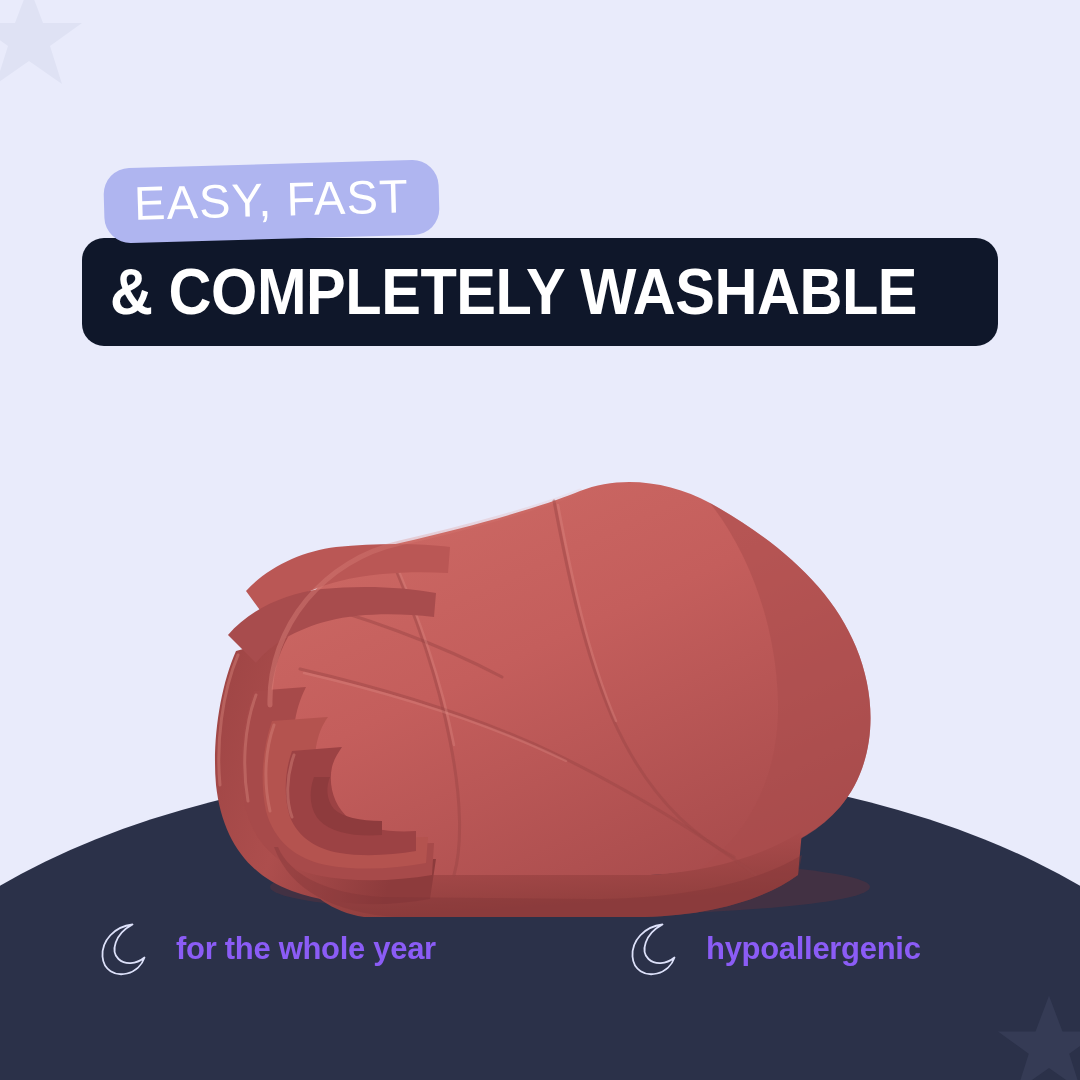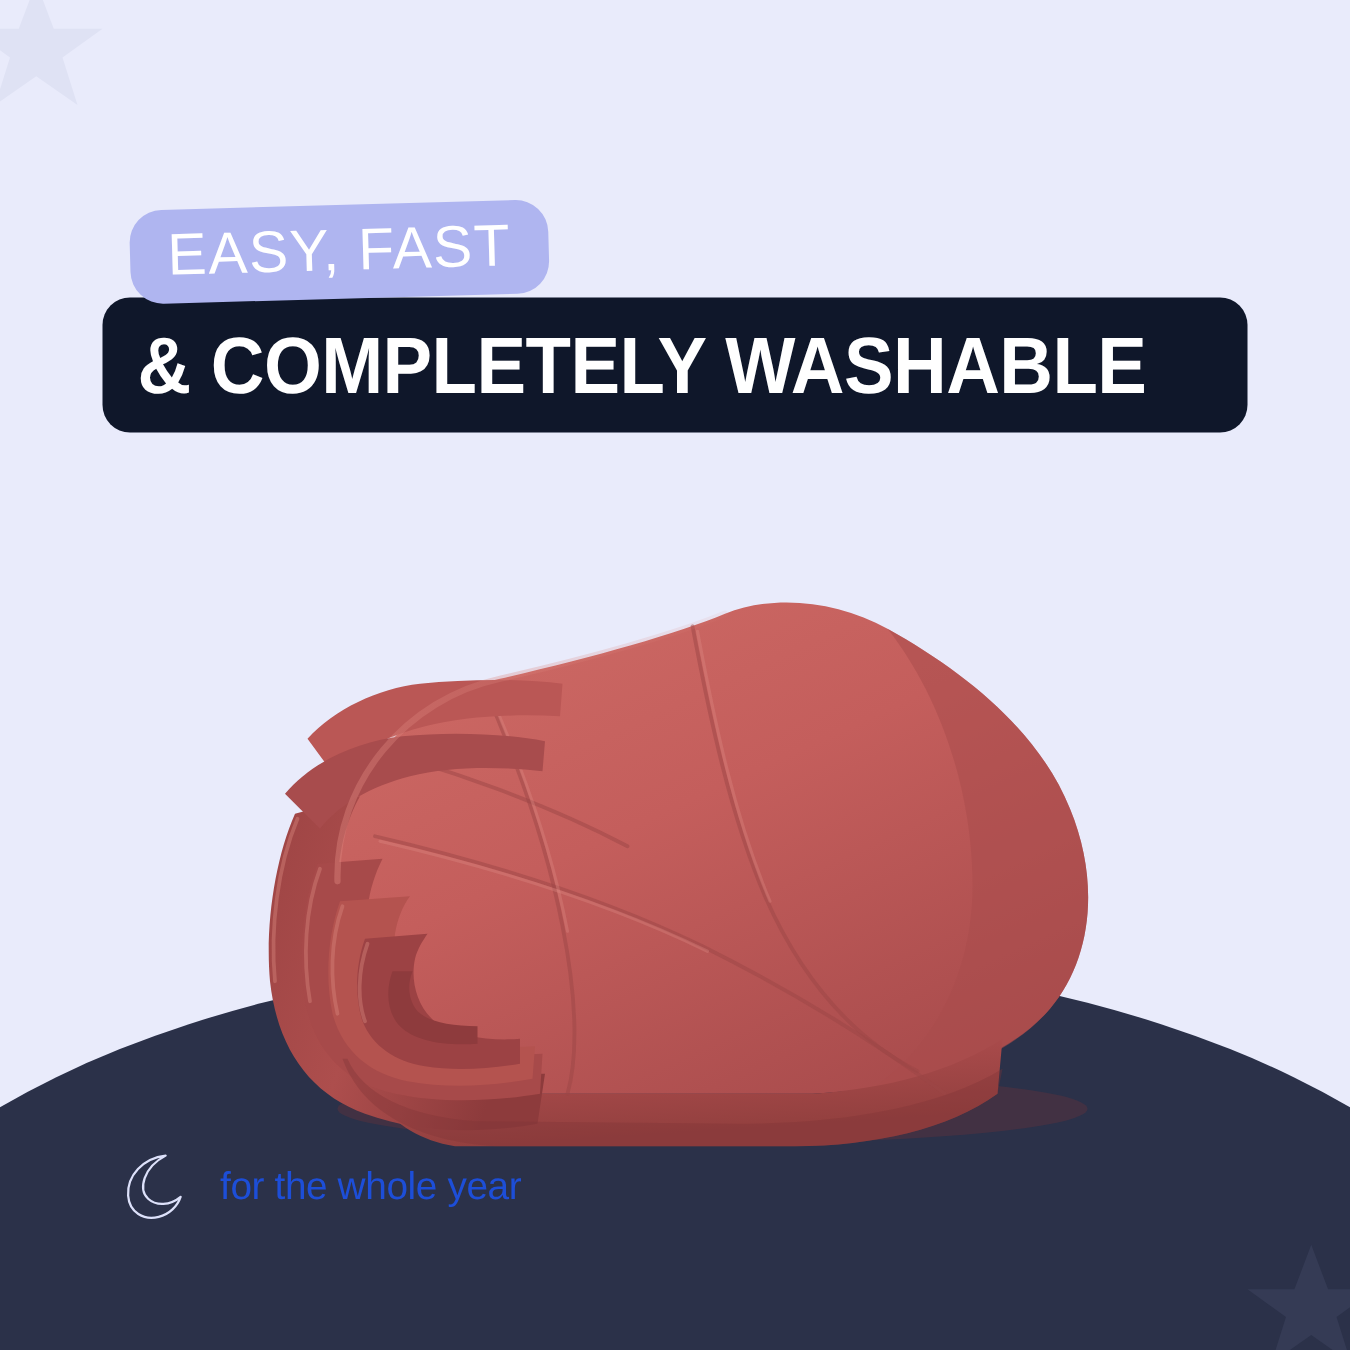--- a/index.html
+++ b/index.html
@@ -109,23 +109,23 @@
   }
   .feature {
     position: absolute;
     display: flex;
     align-items: center;
     gap: 22px;
   }
   #feature-0 { left: 92px; top: 0; }
   #feature-1 { left: 622px; top: 0; }
   .feature .label {
-    color: #1d4ed8;
+    color: #8b5cf6;
     font-size: 31px;
-    font-weight: normal;
+    font-weight: bold;
     letter-spacing: -0.3px;
     white-space: nowrap;
   }
   .moon-icon { display: block; flex: 0 0 auto; }
 </style>
 </head>
 <body>
 
 <div id="canvas">
 
@@ -289,16 +289,27 @@
         <path d="M40.5 6.5
                  C22.5 8.5 9.5 22.5 10.5 38.5
                  C11.5 52 23 58.5 35 55.5
                  C43.5 53.4 50 47 52.5 39.5
                  C44 46.5 33 47 26.5 41
                  C18.5 33.6 22.5 16 40.5 6.5 Z" fill="none" stroke="#DDE1FA" stroke-width="1.8" stroke-linejoin="round" stroke-linecap="round"></path>
       </svg>
       <span class="label">for the whole year</span>
     </div>
 
+    <div class="feature" id="feature-1">
+      <svg class="moon-icon" width="62" height="62" viewBox="0 0 62 62" aria-hidden="true">
+        <path d="M40.5 6.5
+                 C22.5 8.5 9.5 22.5 10.5 38.5
+                 C11.5 52 23 58.5 35 55.5
+                 C43.5 53.4 50 47 52.5 39.5
+                 C44 46.5 33 47 26.5 41
+                 C18.5 33.6 22.5 16 40.5 6.5 Z" fill="none" stroke="#DDE1FA" stroke-width="1.8" stroke-linejoin="round" stroke-linecap="round"></path>
+      </svg>
+      <span class="label">hypoallergenic</span>
+    </div>
 
   </div>
 
 </div>
 
 </body></html>

